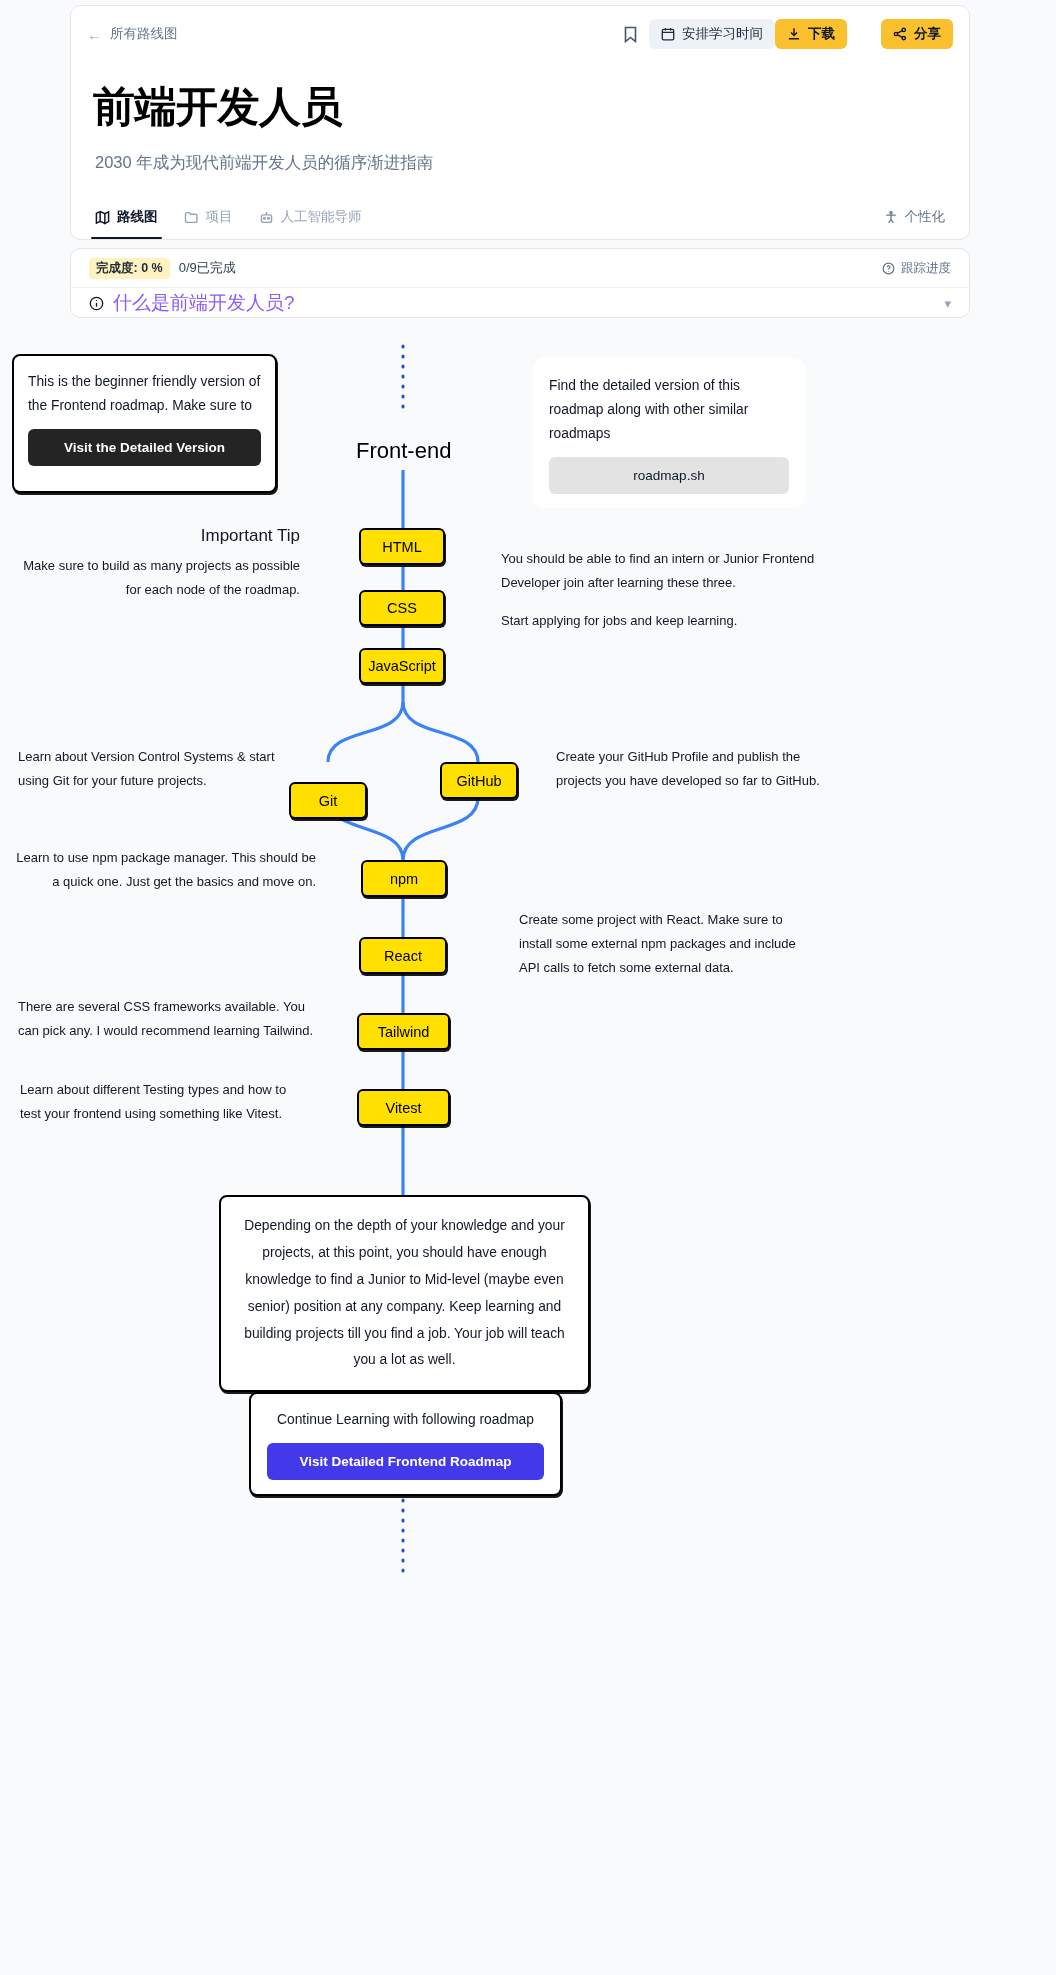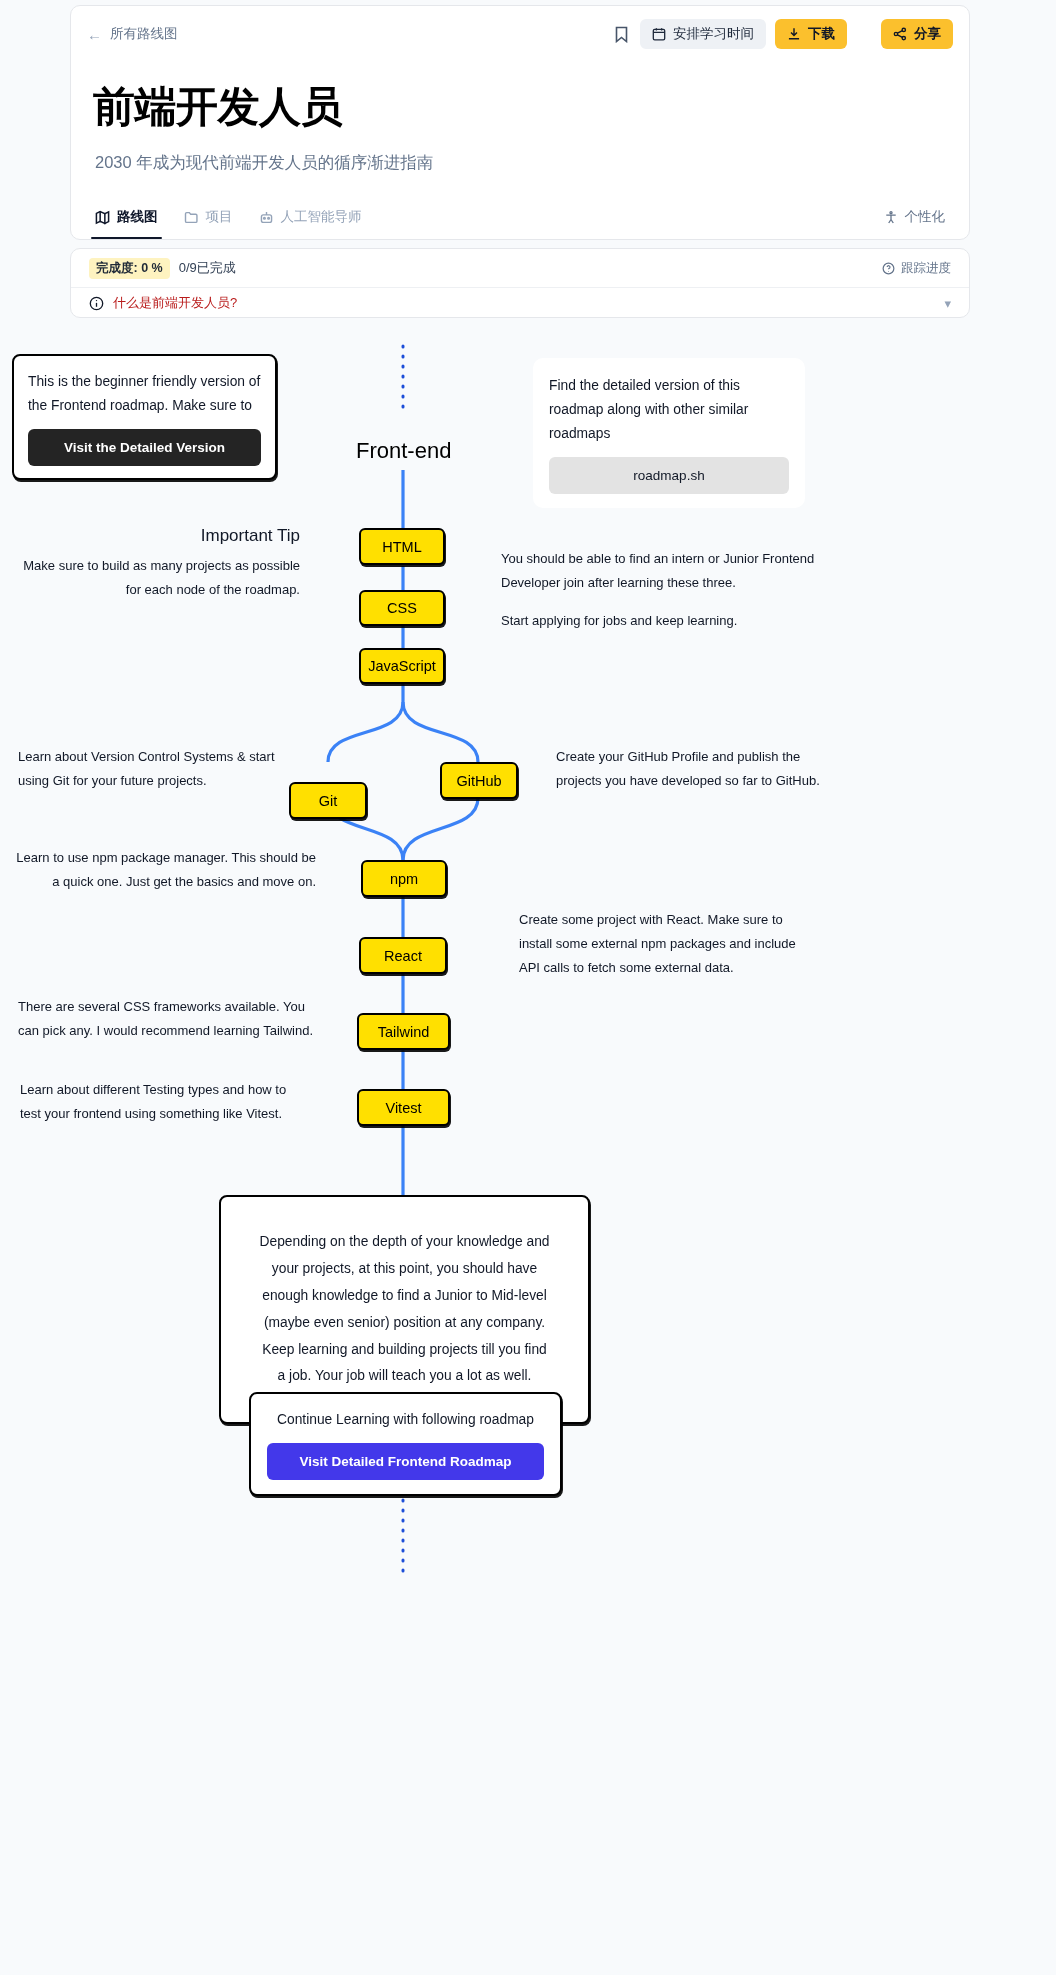--- a/index.html
+++ b/index.html
@@ -31,21 +31,21 @@
   .icon-btn{
     width:30px; height:30px; display:flex; align-items:center; justify-content:center;
     cursor:pointer; margin-right:4px;
   }
   .btn{
     display:flex; align-items:center; gap:7px;
     height:30px; padding:0 12px; border-radius:6px;
     font-size:13.5px; cursor:pointer; white-space:nowrap;
     border:none;
   }
-  .btn-grey{ background:#eef1f5; color:#1e293b; margin-right:9px;justify-content:center;}
+  .btn-grey{ background:#eef1f5; color:#1e293b; justify-content:center;}
   .btn-yellow{ background:#fbc02d; color:#111827; font-weight:600; margin-right:9px;}
   .btn-yellow:last-child{ margin-right:0;margin-left:25px; }
 
   .roadmap-title{
     position:absolute; left:22px; top:80px;
     font-size:42px; font-weight:800; letter-spacing:-0.5px; line-height:1;
     color:#000;
   }
   .roadmap-sub{
     position:absolute; left:24px; top:146px;
@@ -89,21 +89,21 @@
   .progress-text{ font-size:13px; color:#334155; }
   .track-link{
     display:flex; align-items:center; gap:6px;
     font-size:12.5px; color:#64748b; cursor:pointer;
   }
   .faq-row{
     position:absolute; left:0; top:38px; width:100%; height:31px;
     display:flex; align-items:center; padding:0 18px;
     border-top:1px solid #eef0f3;
   }
-  .faq-text{ font-size:13px; color:#b91c1c; margin-left:9px; }
+  .faq-text{ font-size:19px; color:#8b5cf6; margin-left:9px; }
   .chev{ color:#94a3b8; font-size:13px; }
 
   
   .canvas{ position:absolute; left:0; top:330px; width:1056px; height:1645px; }
   .canvas svg.wires{ position:absolute; left:0; top:0; }
 
   .node{
     position:absolute;
     background:#ffe000;
     border:2.5px solid #000;
@@ -119,21 +119,21 @@
 
   .note{
     position:absolute; font-size:13px; color:#111827; line-height:1.85;
   }
   .note.right-al{ text-align:right; }
   .note.ctr{ text-align:center; }
 
   .callout{
     position:absolute; background:#ffffff;
     border:2.5px solid #000; border-radius:8px;
-    padding:14px 14px 12px;
+    padding:14px 14px 25px;
     box-shadow:1px 2px 0 rgba(0,0,0,0.9);
   }
   .callout p{ margin:0; font-size:13.8px; line-height:1.75; color:#111827; }
   .callout-btn{
     display:block; width:100%; margin-top:11px;
     border-radius:6px; text-align:center;
     font-size:13.5px; font-weight:700; padding:11px 0; cursor:pointer;
   }
   .btn-dark{ background:#242424; color:#fff; }
   .btn-indigo{ background:#4338ea; color:#fff; }
@@ -146,21 +146,21 @@
   .softcard .pill{
     display:block; margin-top:11px; background:#e3e3e3; color:#111827;
     text-align:center; font-size:13.5px; padding:11px 0; border-radius:6px;
     cursor:pointer;
   }
   .bigbox{
     position:absolute; background:#fff; border:2.5px solid #000;
     border-radius:8px; padding:16px 20px;
     box-shadow:1px 2px 0 rgba(0,0,0,0.9);
   }
-  .bigbox p{ margin:16px; font-size:13.8px; line-height:1.95; text-align:center; color:#111827; }
+  .bigbox p{ margin:0; font-size:13.8px; line-height:1.95; text-align:center; color:#111827; }
 </style>
 </head>
 <body>
 
 <div class="header-card">
 
   <div class="header-topbar">
     <div class="back-link">
       <span class="back-arrow">←</span>
       <span>所有路线图</span>

